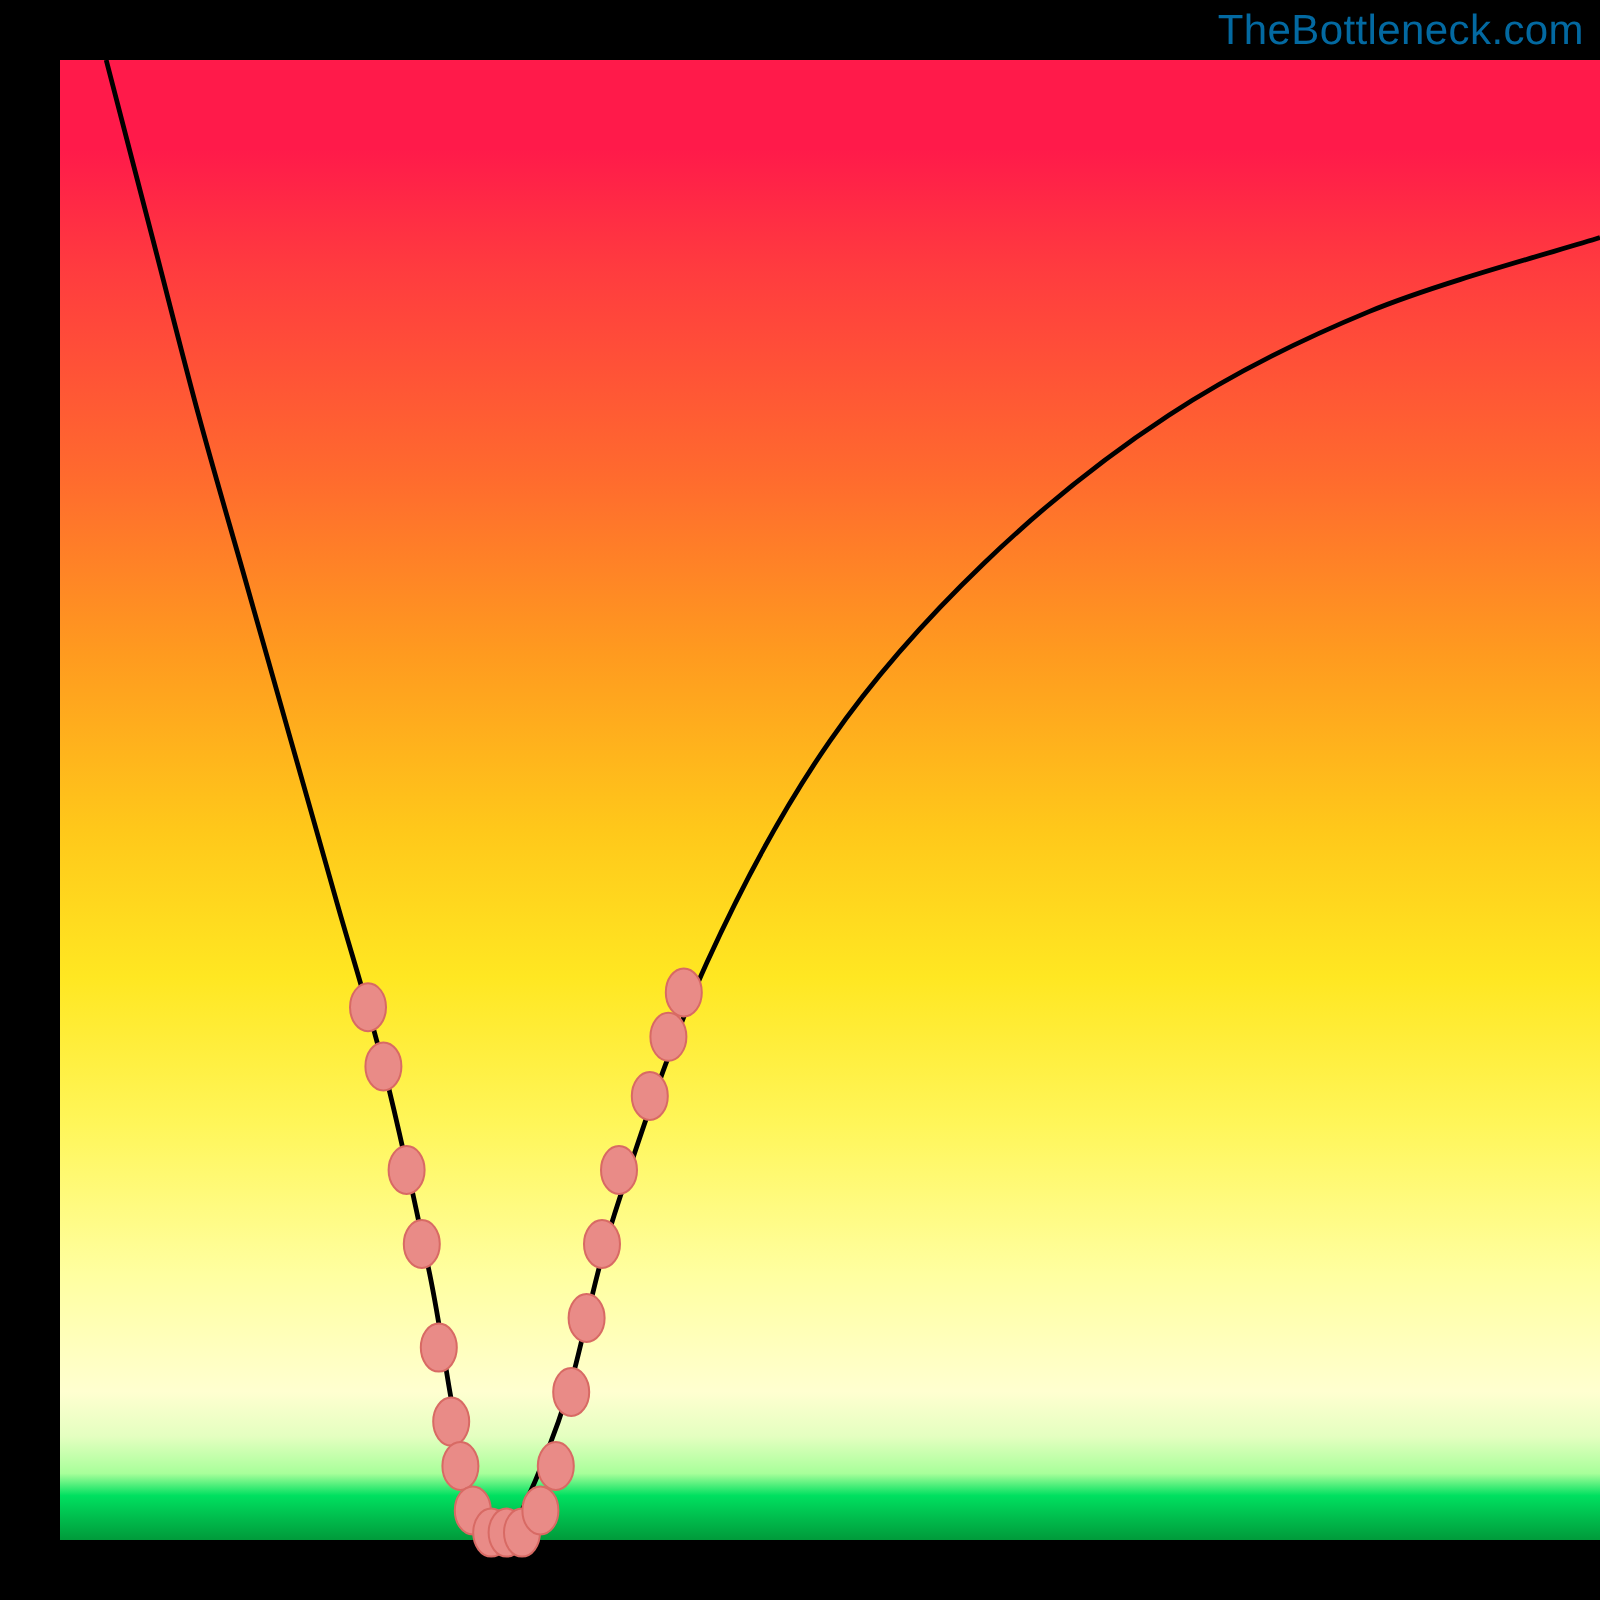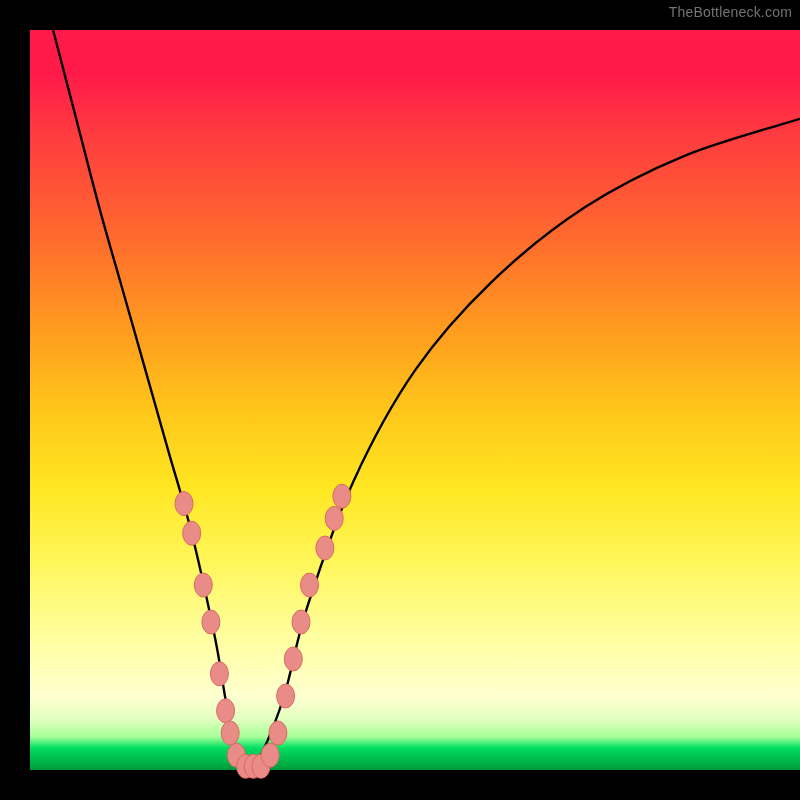--- a/index.html
+++ b/index.html
@@ -46,22 +46,22 @@
     left: 0;
     top: 0;
     width: 770px;
     height: 740px;
     overflow: visible;
   }
   .watermark {
     position: absolute;
     top: 4px;
     right: 8px;
-    color: #737373;
-    font-size: 14px;
+    color: #0369a1;
+    font-size: 21px;
     font-weight: 500;
     letter-spacing: 0.2px;
     user-select: none;
     margin-left: 33px;
   }
 </style>
 </head>
 <body>
 
 <div class="stage">

